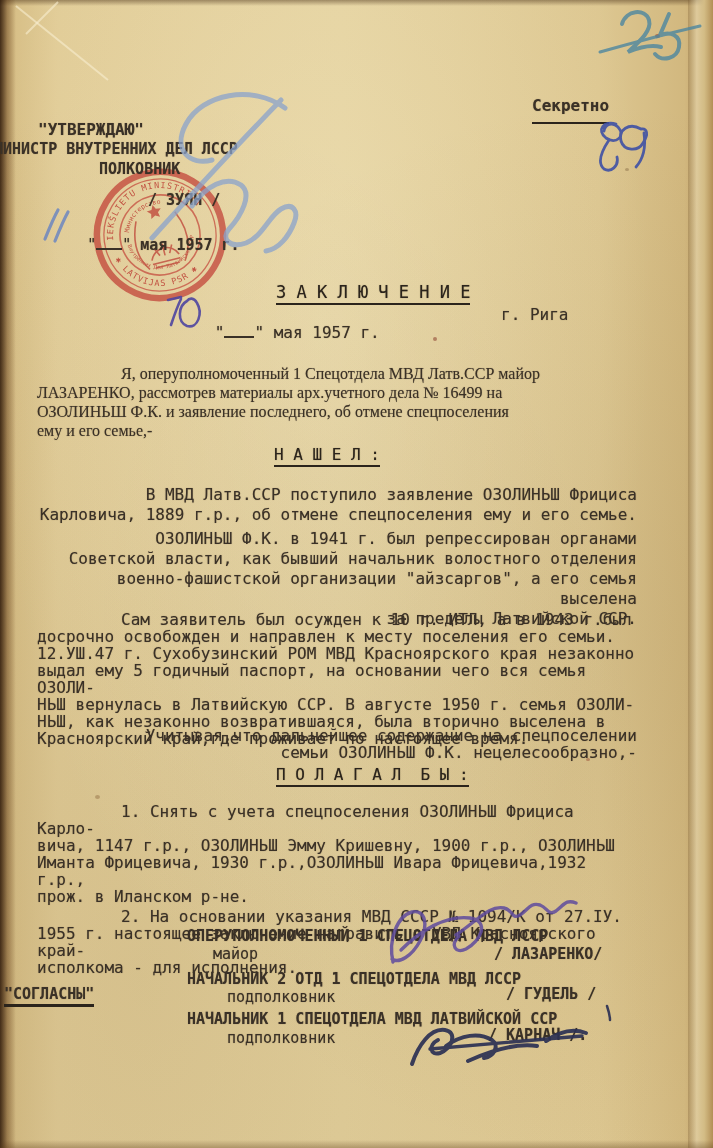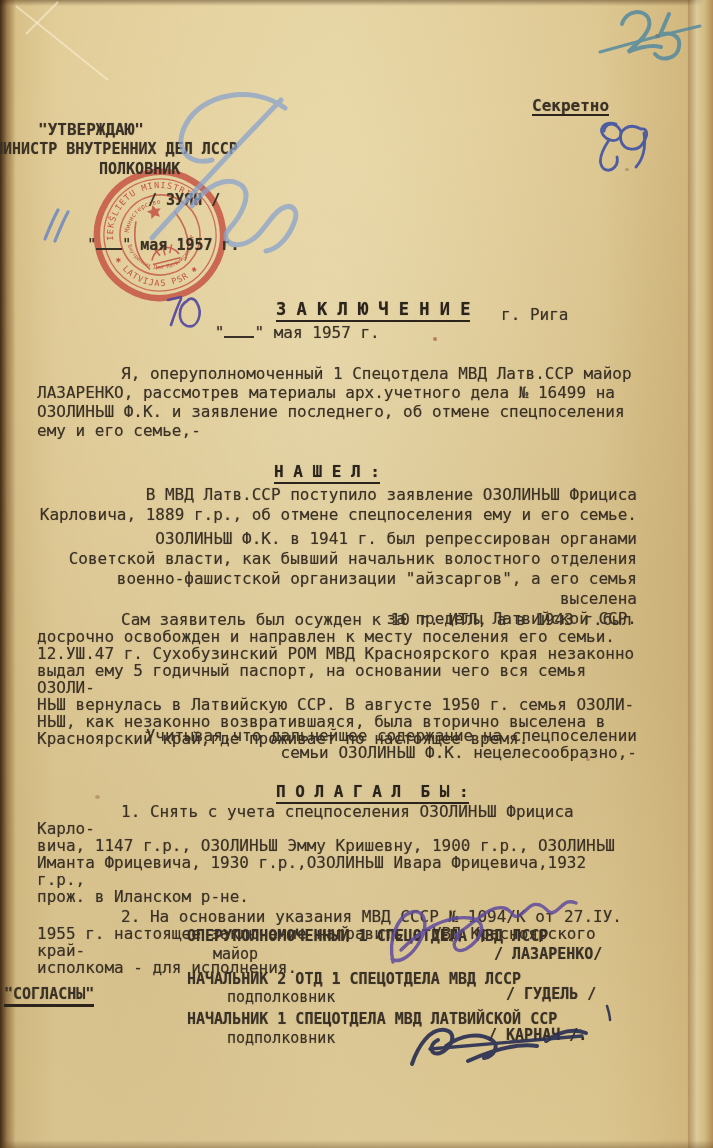--- a/index.html
+++ b/index.html
@@ -22,26 +22,26 @@
     background:linear-gradient(90deg,rgba(110,80,40,.30),rgba(240,228,190,.55) 35%,#d3bc85 65%,#b28f55 100%);}
   .edge-bottom{position:absolute;left:0;bottom:0;width:713px;height:8px;
     background:linear-gradient(0deg,rgba(90,60,25,.35),transparent);}
   .speck{position:absolute;border-radius:50%;}
 
   .typed{position:absolute;white-space:pre-line;font-size:16px;line-height:17px;
     letter-spacing:0px;text-shadow:0 0 1px rgba(55,40,25,.45);}
   .para{left:37px;width:600px;text-indent:84px;}
   .lh19{line-height:19px;}
   .lh18{line-height:20px;text-align:right;}
-  .heading{position:absolute;font-weight:bold;font-size:16px;color:#2b241c;
+  .heading{position:absolute;font-weight:normal;font-size:16px;color:#2b241c;
     border-bottom:2px solid #2b241c;padding-bottom:1px;white-space:pre;
-    text-shadow:0 0 1px rgba(45,35,20,.5);margin-top:17px;}
+    text-shadow:0 0 1px rgba(45,35,20,.5);}
   .small{font-size:15px;}
   .b{font-weight:bold;}
-  .u2{border-bottom:2px solid #2b241c;padding-bottom:0px;text-align:center;}
+  .u2{border-bottom:2px solid #2b241c;padding-bottom:8px;text-align:center;}
   .u3{border-bottom:3px solid #2b241c;padding-bottom:1px;}
   .inline{display:inline-block;}
   .dayline{white-space:pre;}
   .day-underline{display:inline-block;width:26px;height:14px;border-bottom:2px solid #3a3127;}
   .svg-abs{position:absolute;left:0;top:0;pointer-events:none;}
   .z1{z-index:1}.z2{z-index:2;position:relative}.z3{z-index:3}
 </style>
 </head>
 <body>
 
@@ -106,21 +106,21 @@
       <span>"</span><span class="day-underline"></span><span>"</span><span class="b"> мая 1957 г.</span>
     </div>
 
     <div class="heading" style="left:276px;top:282px;font-size:17px;">З А К Л Ю Ч Е Н И Е</div>
 
     <div class="typed dayline" style="left:157px;top:305px;">
       <span>"</span><span class="day-underline" style="width:30px"></span><span>"</span><span> мая 1957 г.</span>
     </div>
     <div class="typed" style="left:501px;top:306px;">г. Рига</div>
 
-    <div class="typed para lh19" style="top:364px;">Я, оперуполномоченный 1 Спецотдела МВД Латв.ССР майор
+    <div class="typed para lh19" style="top:364px;font-family:Liberation Serif, serif;">Я, оперуполномоченный 1 Спецотдела МВД Латв.ССР майор
 ЛАЗАРЕНКО, рассмотрев материалы арх.учетного дела № 16499 на
 ОЗОЛИНЬШ Ф.К. и заявление последнего, об отмене спецпоселения
 ему и его семье,-</div>
 
     <div class="heading" style="left:274px;top:445px;">Н А Ш Е Л :</div>
 
     <div class="typed para lh18" style="top:485px;">В МВД Латв.ССР поступило заявление ОЗОЛИНЬШ Фрициса
 Карловича, 1889 г.р., об отмене спецпоселения ему и его семье.</div>
     <div class="typed para lh18" style="top:529px;">ОЗОЛИНЬШ Ф.К. в 1941 г. был репрессирован органами
 Советской власти, как бывший начальник волостного отделения

